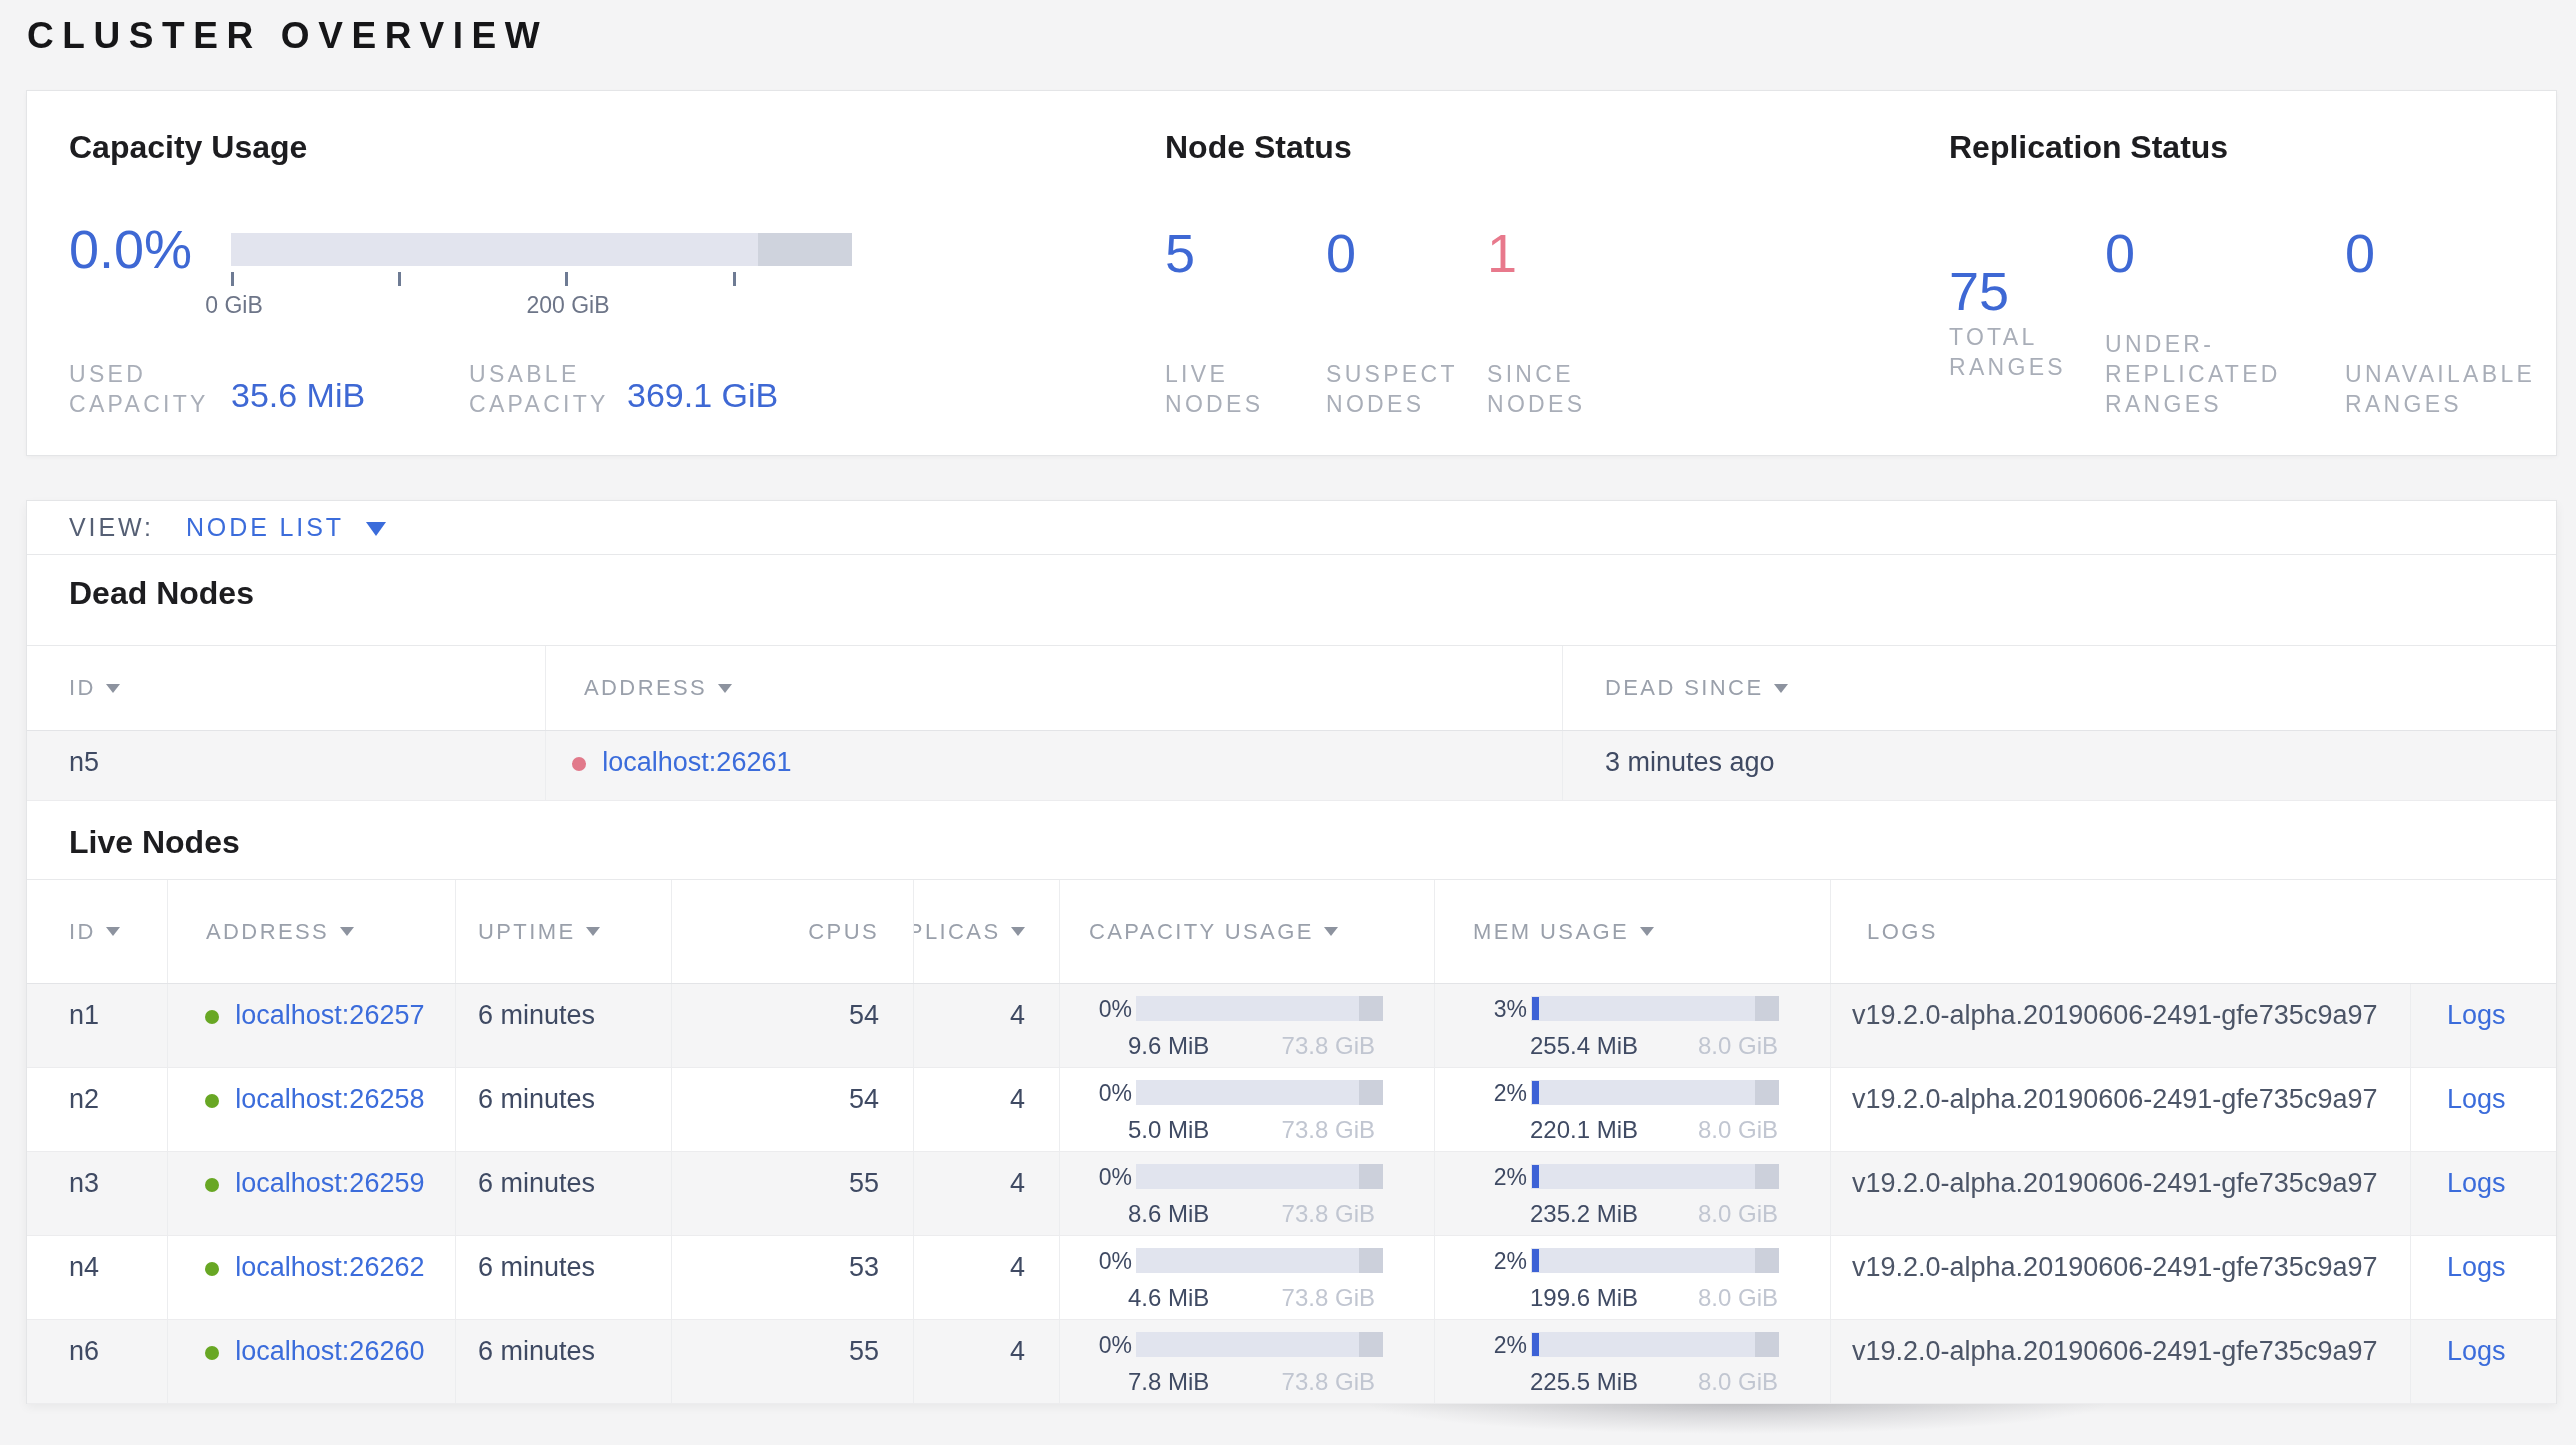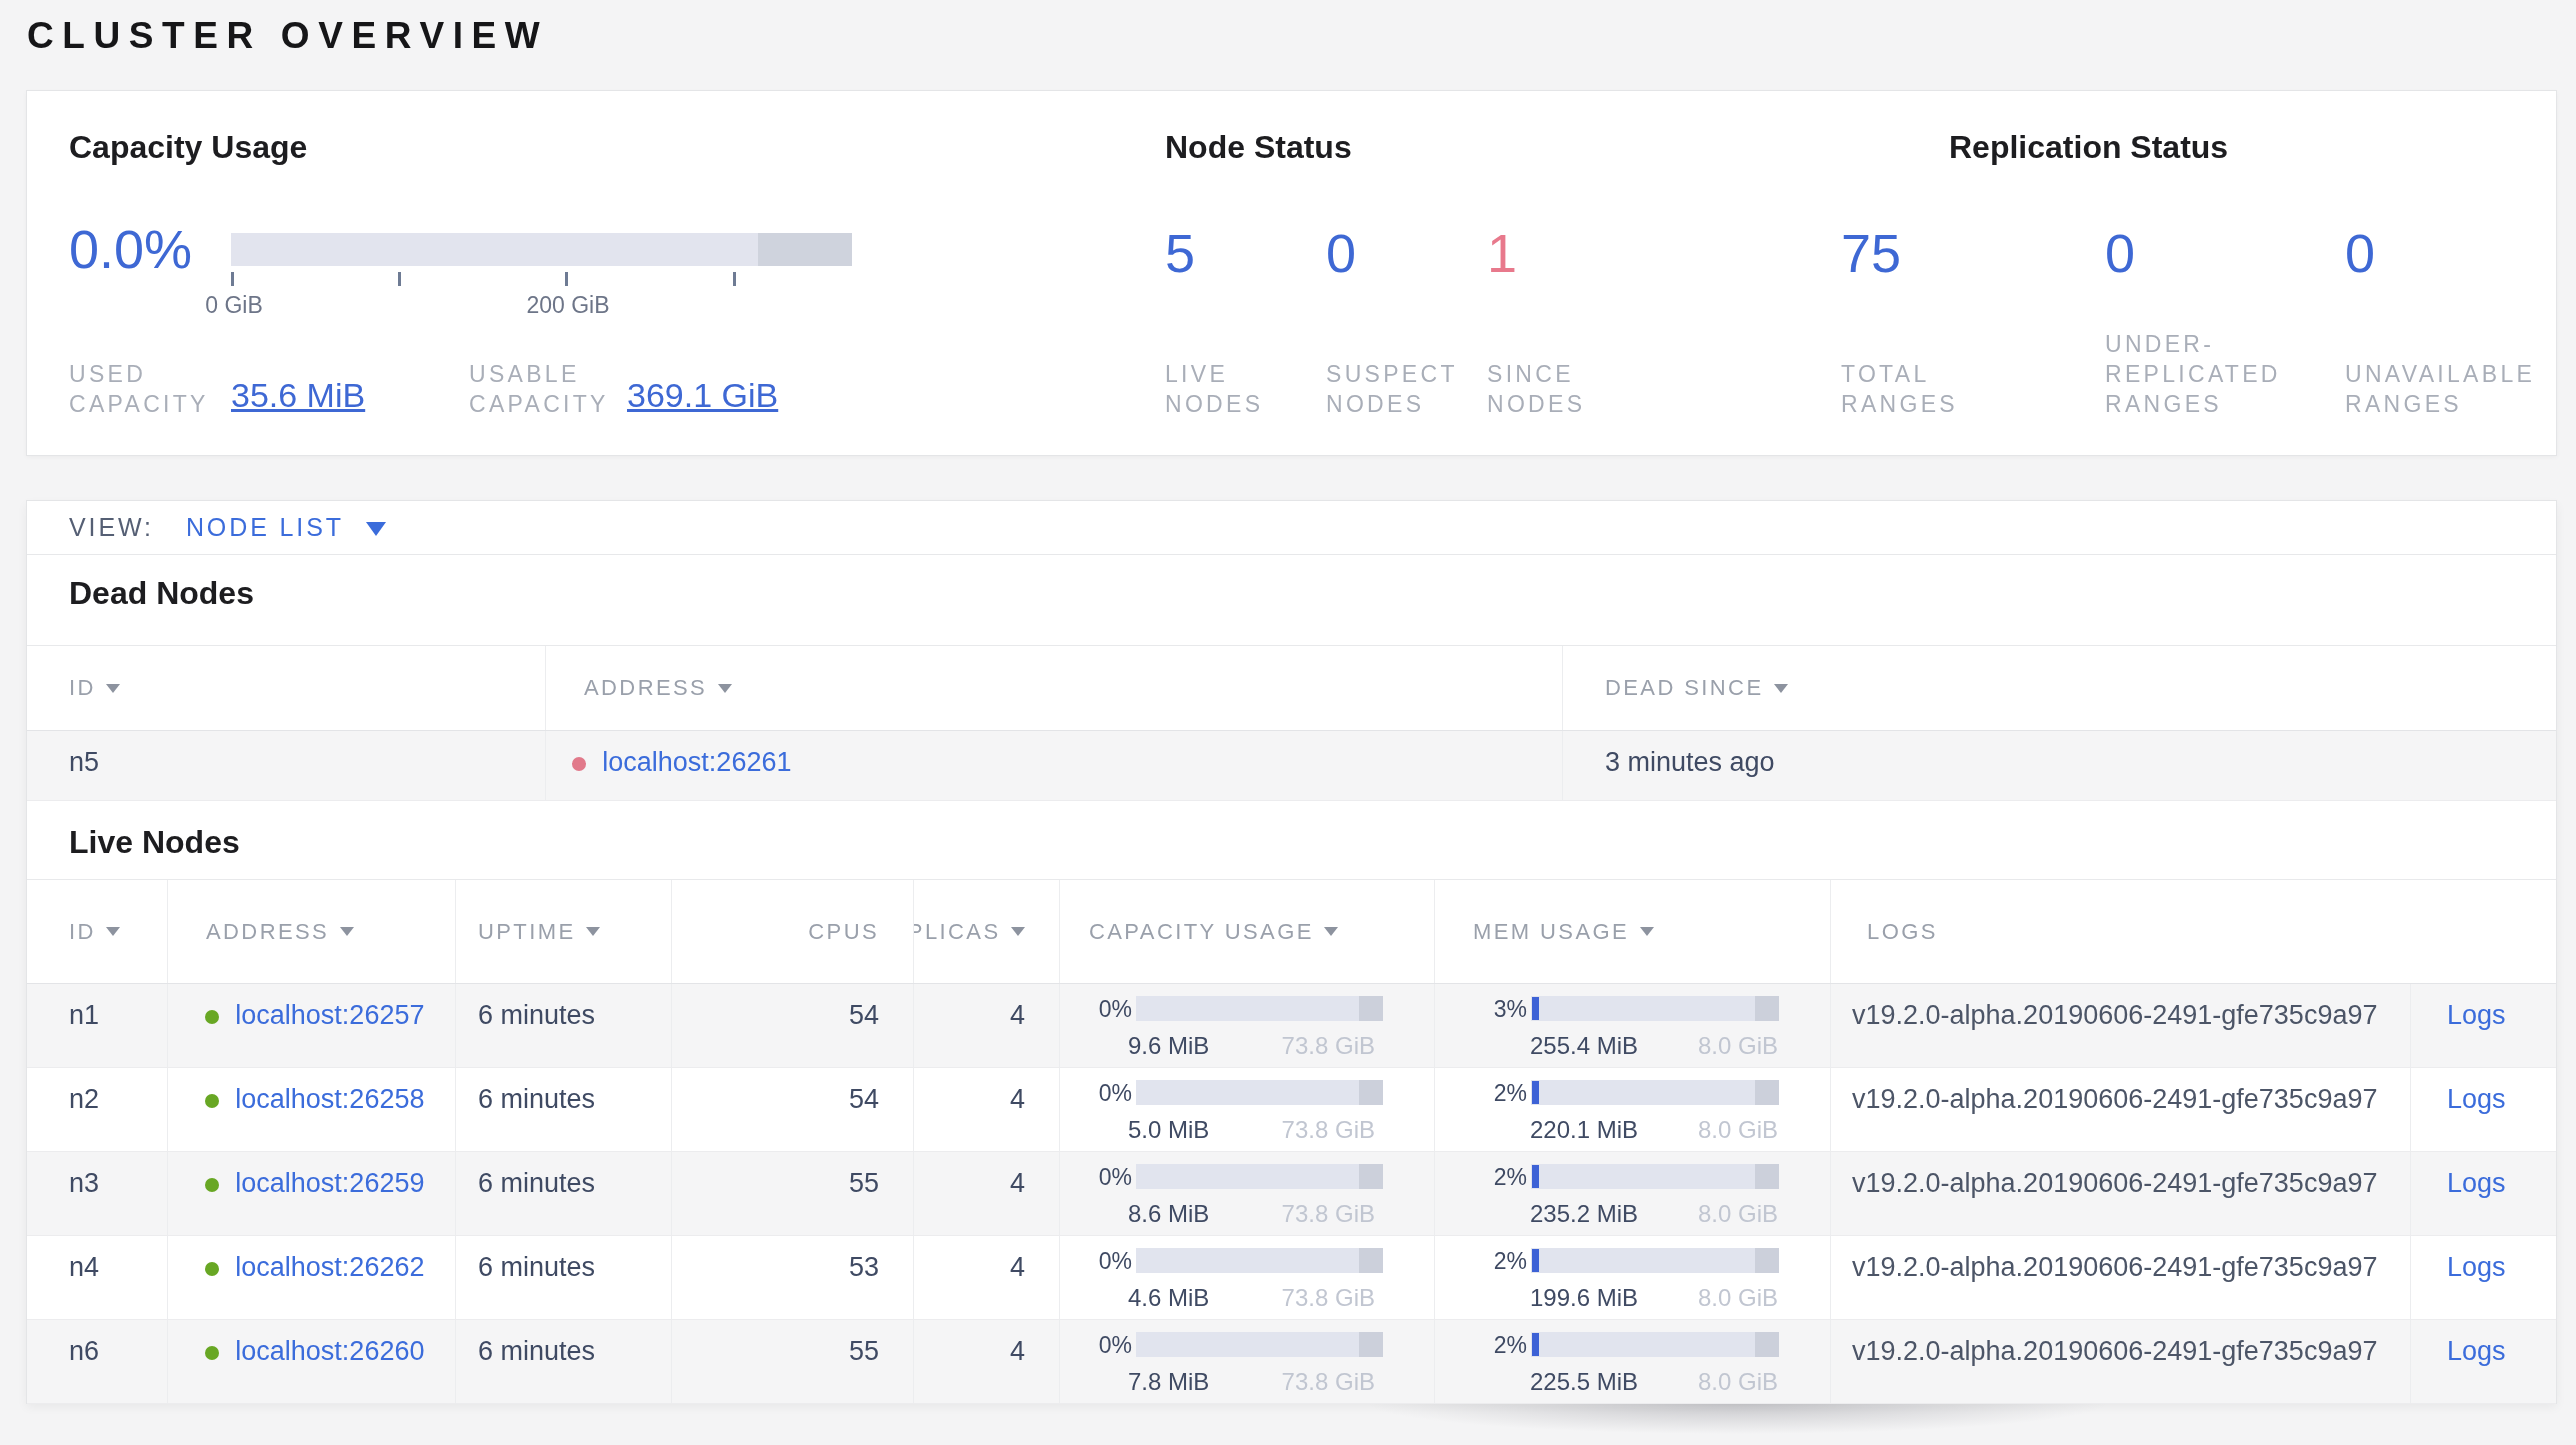--- a/index.html
+++ b/index.html
@@ -41,21 +41,21 @@
   .gl-0 { left:207px; } .gl-1 { left:541px; }
 
   .stat-label { font-size:23px; letter-spacing:3.3px; color:#a9aeb8; line-height:30px; }
   .stat-label span { display:block; }
   .stat-value { font-size:54px; font-weight:500; color:#3e68d4; line-height:61px; }
   .stat-value.red { color:#e8798c; }
   .stat { position:absolute; top:132px; bottom:36px; display:flex; flex-direction:column; justify-content:space-between; }
 
   .cap-stat-label { position:absolute; bottom:36px; }
   .csl-used { left:42px; } .csl-usable { left:442px; }
-  .cap-stat-value { position:absolute; bottom:40px; font-size:34px; color:#3e68d4;text-decoration:underline; }
+  .cap-stat-value { position:absolute; bottom:40px; font-size:34px; color:#3e68d4; }
   .csv-used { left:204px; } .csv-usable { left:600px; }
 
   
   .view-bar {
     position:absolute; left:0; top:0; width:100%; height:54px;
     display:flex; align-items:center; padding-left:42px;
     border-bottom:1px solid #e7e8ea;
   }
   .view-label { font-size:25px; letter-spacing:2.9px; color:#555f74; margin-right:32px; }
   .view-select { display:flex; align-items:center; cursor:pointer; }
@@ -177,21 +177,21 @@
         <span>NODES</span>
       </div>
     </div>
     <div class="stat" style="left: 1460px;">
       <div class="stat-value red">1</div>
       <div class="stat-label">
         <span>SINCE</span>
         <span>NODES</span>
       </div>
     </div>
-    <div class="stat" style="left: 1814px;">
+    <div class="stat" style="left: 1922px; justify-content: center;">
       <div class="stat-value">75</div>
       <div class="stat-label">
         <span>TOTAL</span>
         <span>RANGES</span>
       </div>
     </div>
     <div class="stat" style="left: 2078px;">
       <div class="stat-value">0</div>
       <div class="stat-label">
         <span>UNDER-</span>

